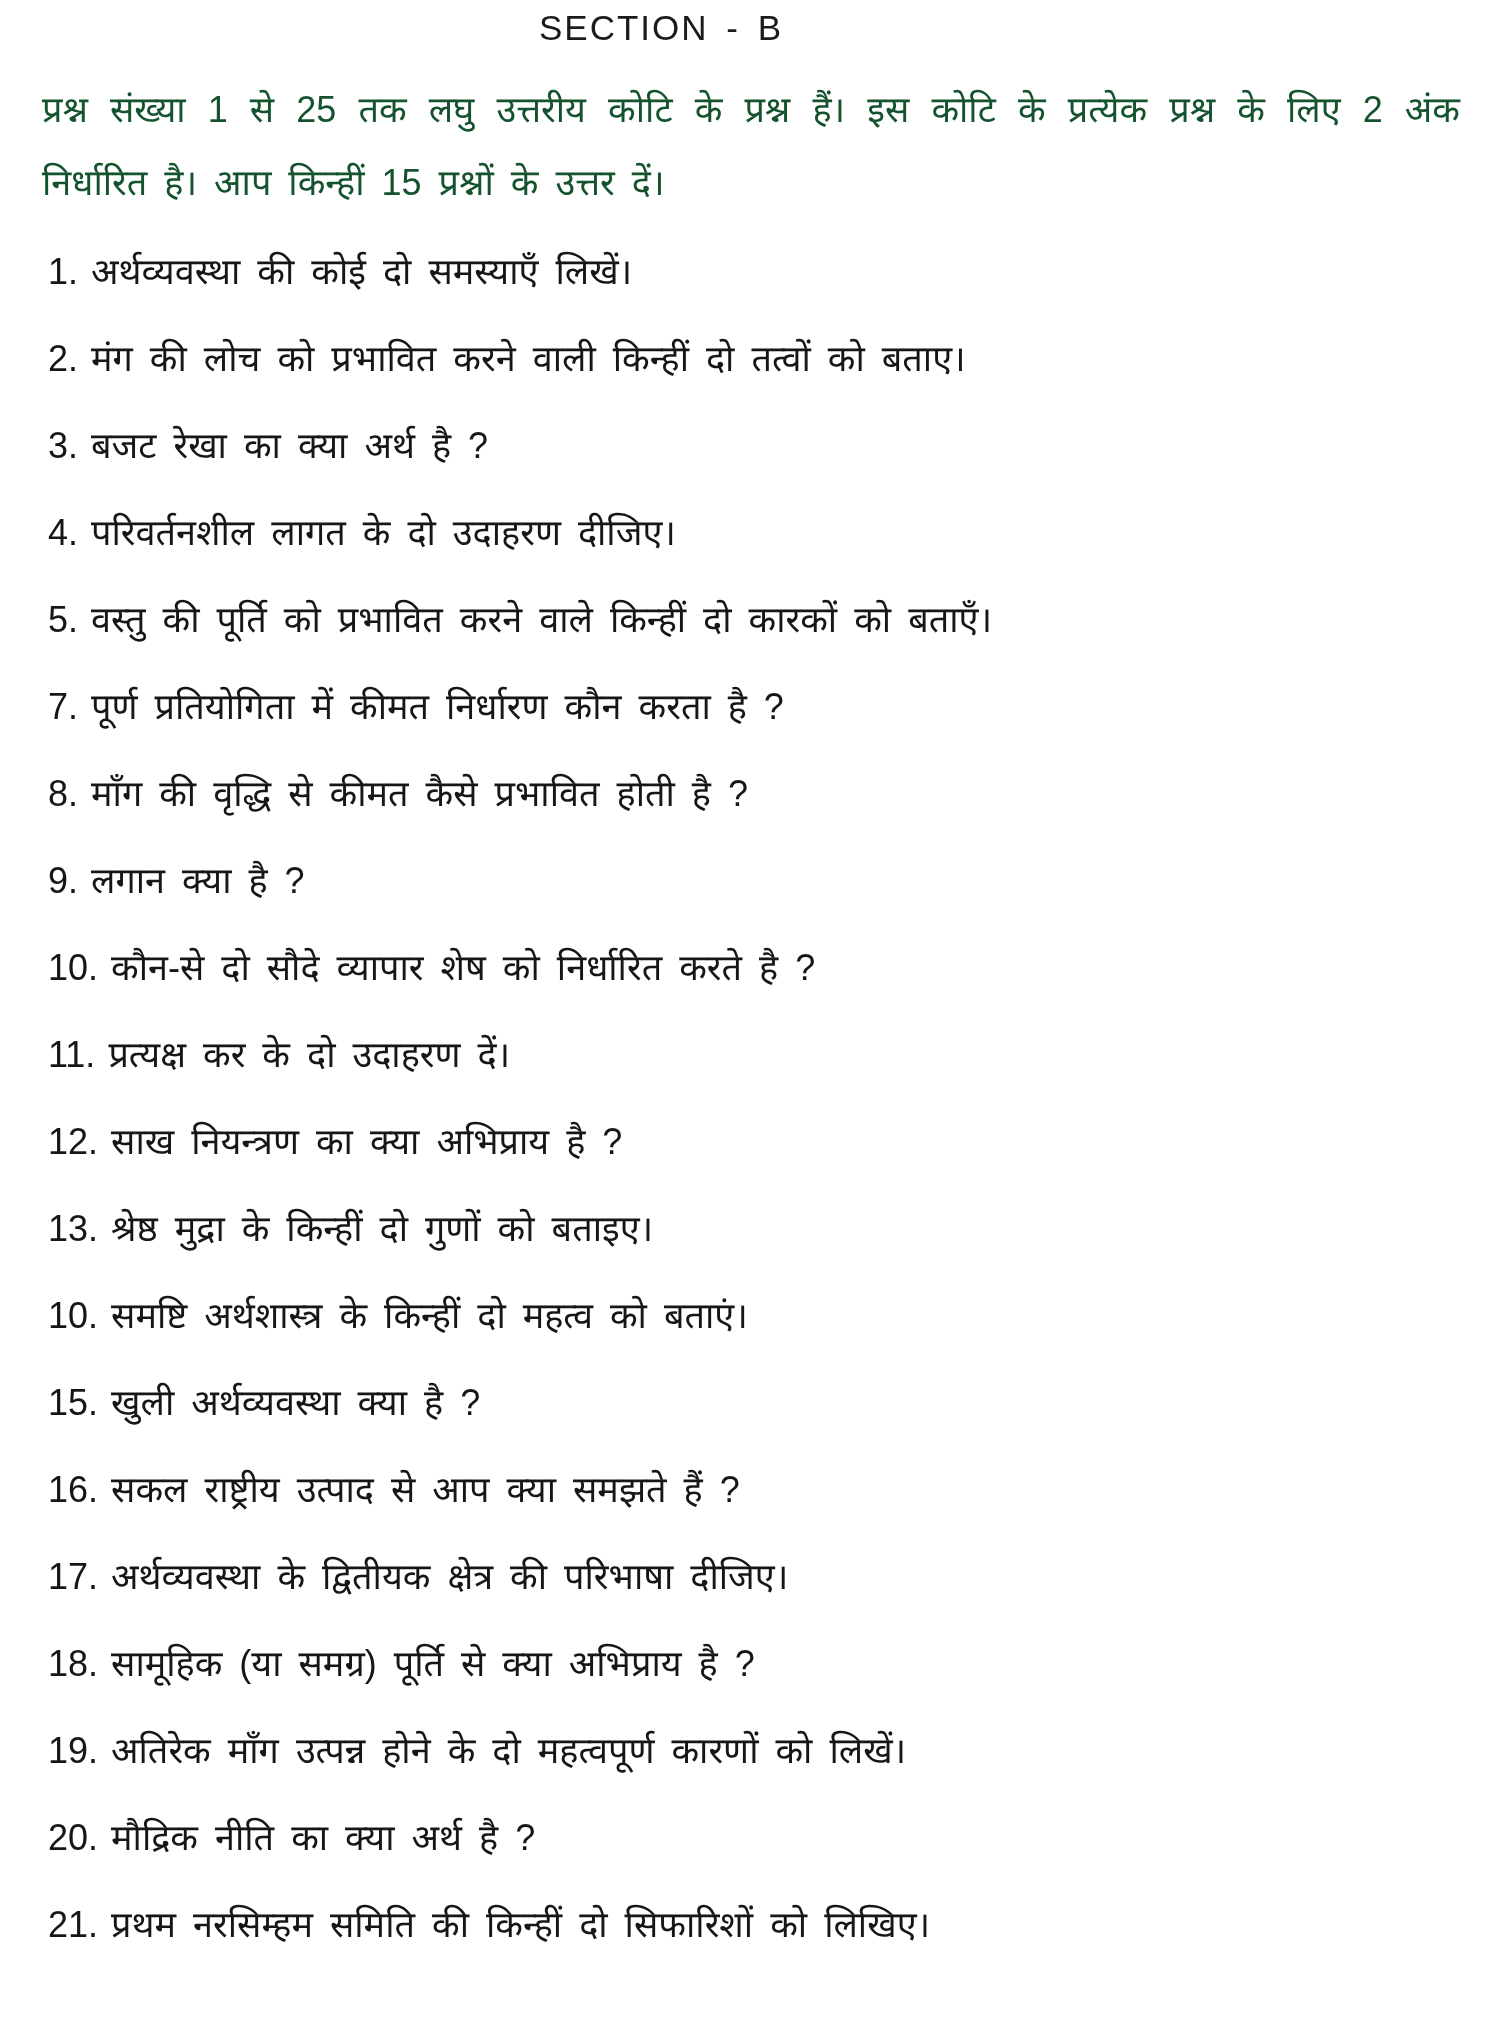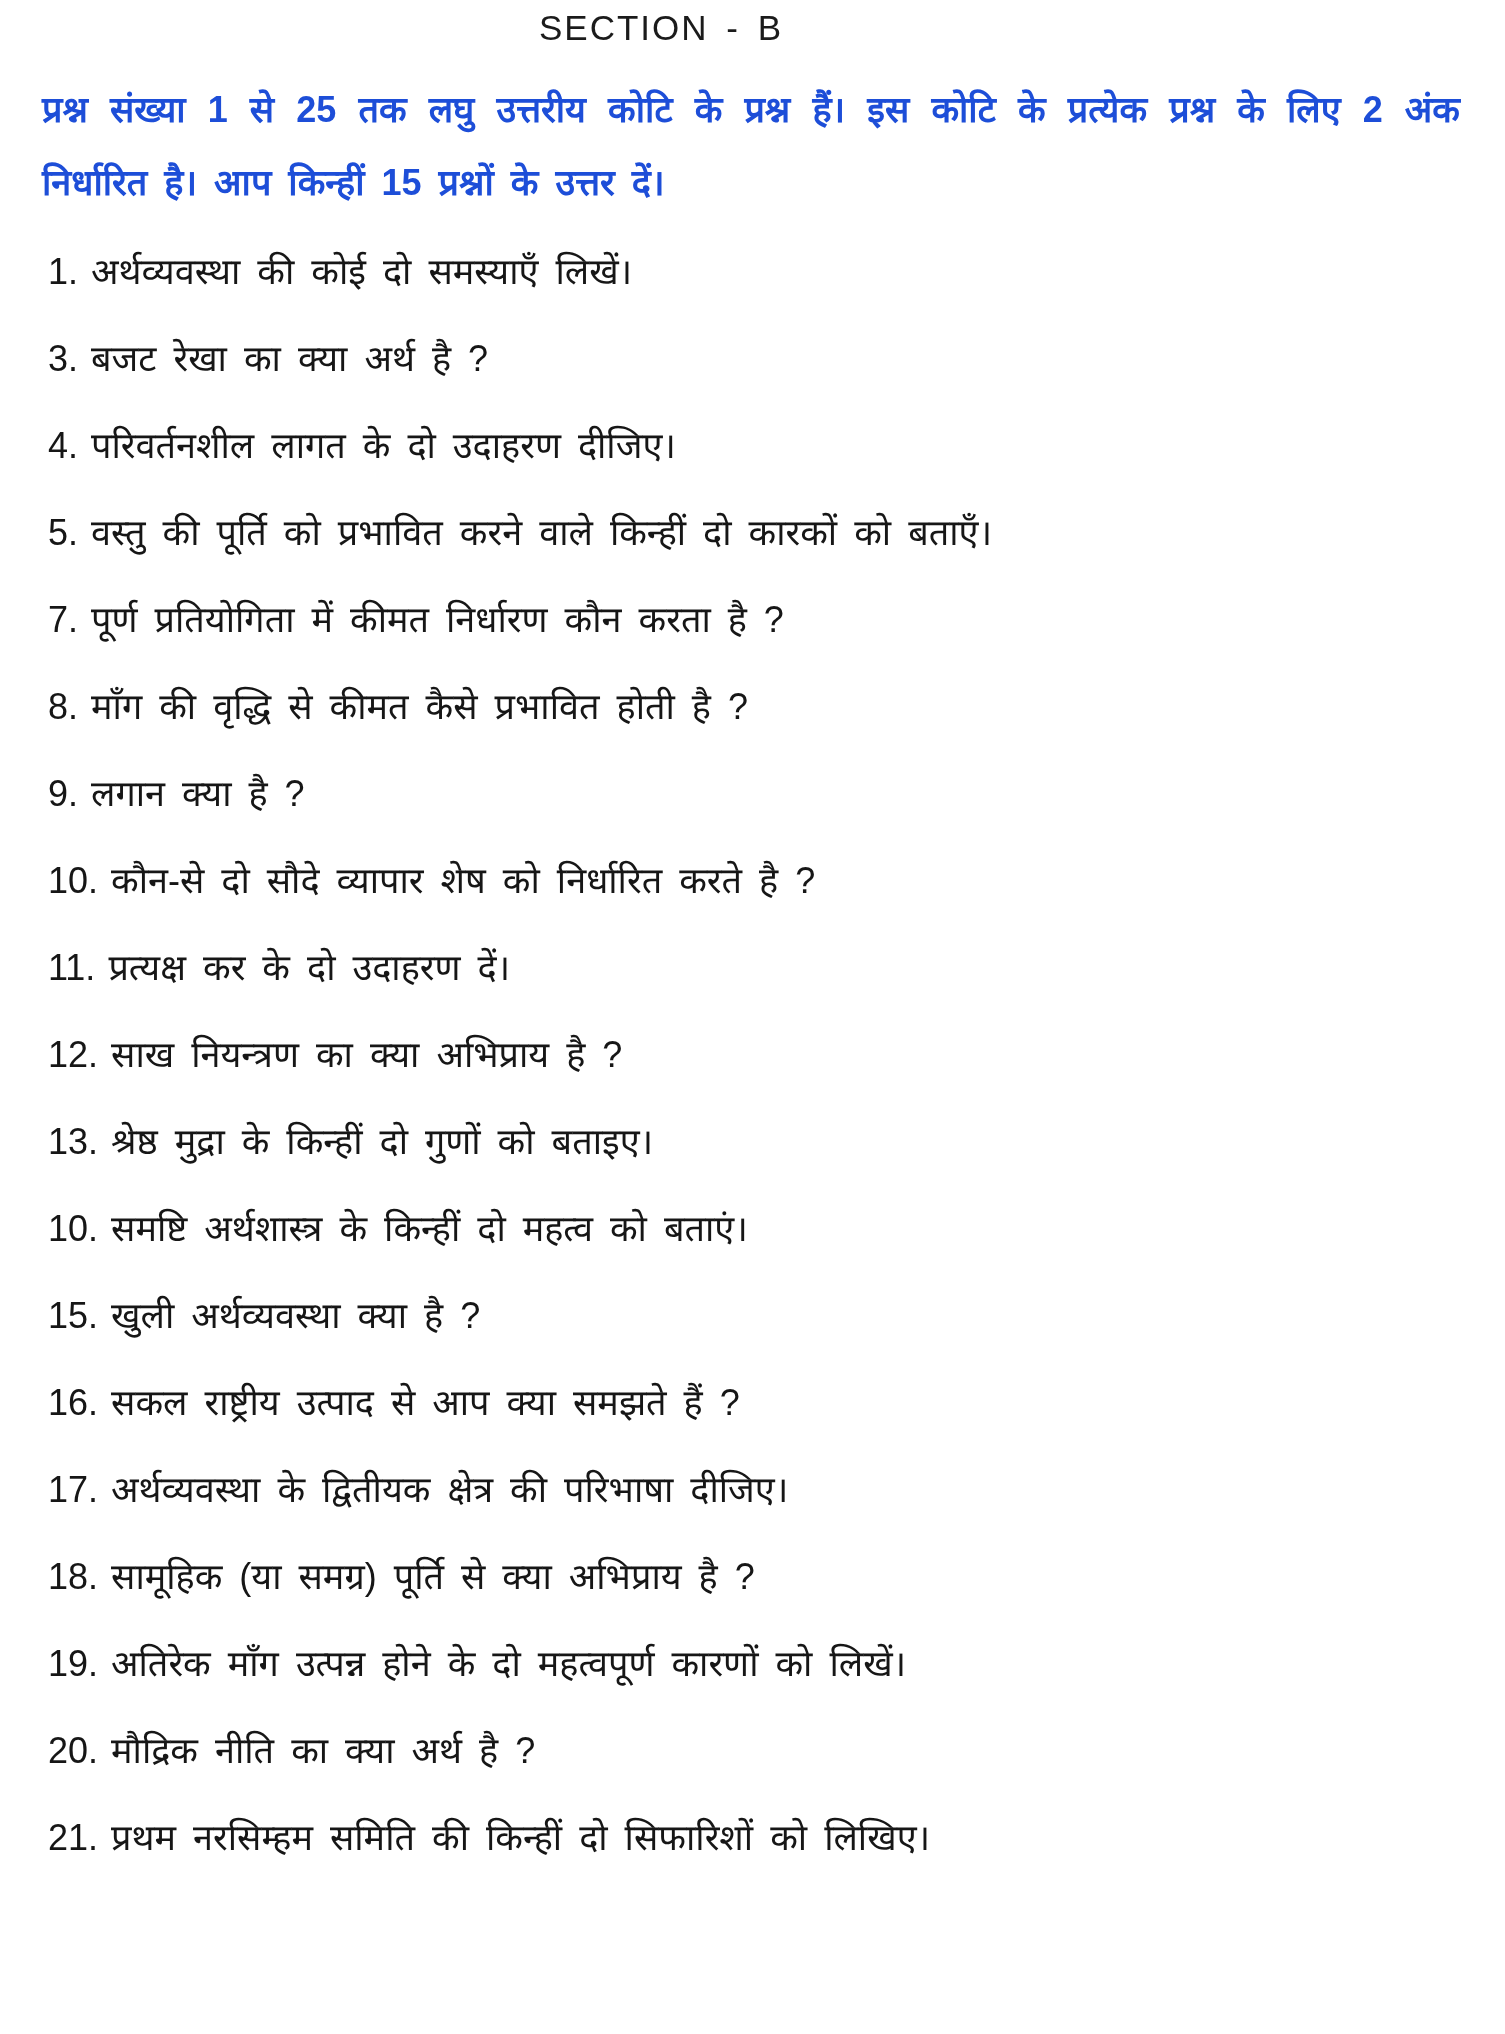--- a/index.html
+++ b/index.html
@@ -26,22 +26,21 @@
     word-spacing: 6px;
     margin: 0;
     color: #1b1b1b;
   }
   .intro {
     font-size: 36px;
     line-height: 73px;
     text-align: justify;
     margin: 25px 0 0 0;
     word-spacing: 7px;
-    color: #1d4ed8;
-    font-weight: bold;
+    color: #14532d;
   }
   .questions {
     margin-top: 26px;
   }
   .q {
     font-size: 36px;
     line-height: 54px;
     margin-bottom: 33px;
     word-spacing: 7px;
     white-space: nowrap;
@@ -60,20 +59,23 @@
 
   <h1 class="section-title">SECTION - B</h1>
 
   <p class="intro">प्रश्न संख्या 1 से 25 तक लघु उत्तरीय कोटि के प्रश्न हैं। इस कोटि के प्रत्येक प्रश्न के लिए 2 अंक निर्धारित है। आप किन्हीं 15 प्रश्नों के उत्तर दें।</p>
 
   <div class="questions">
   <div class="q">
     <span class="q-num">1.</span><span class="q-text">अर्थव्यवस्था की कोई दो समस्याएँ लिखें।</span>
   </div>
 
+  <div class="q">
+    <span class="q-num">2.</span><span class="q-text">मंग की लोच को प्रभावित करने वाली किन्हीं दो तत्वों को बताए।</span>
+  </div>
 
   <div class="q">
     <span class="q-num">3.</span><span class="q-text">बजट रेखा का क्या अर्थ है ?</span>
   </div>
 
   <div class="q">
     <span class="q-num">4.</span><span class="q-text">परिवर्तनशील लागत के दो उदाहरण दीजिए।</span>
   </div>
 
   <div class="q">

